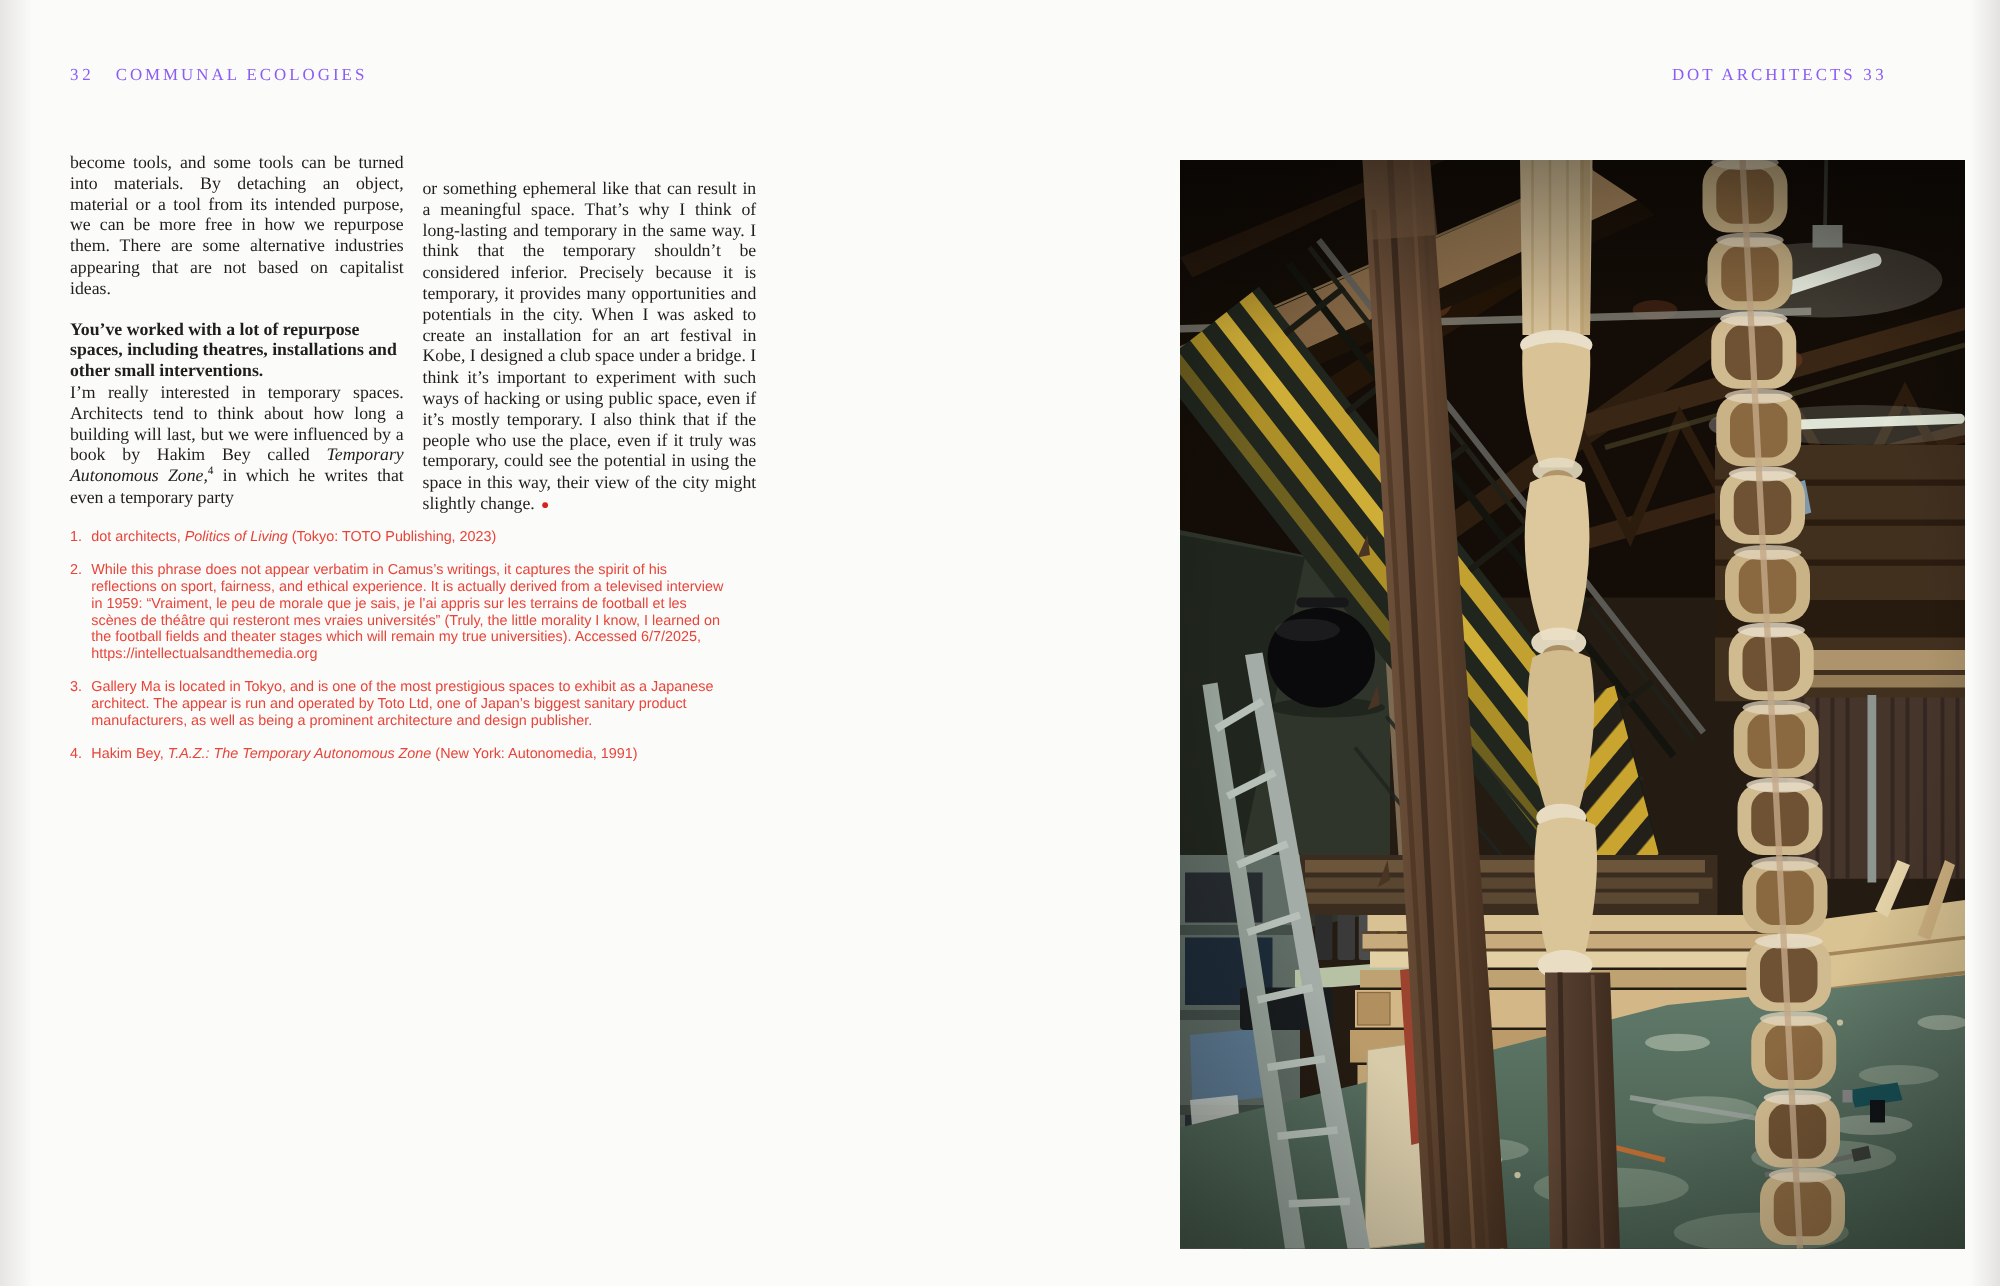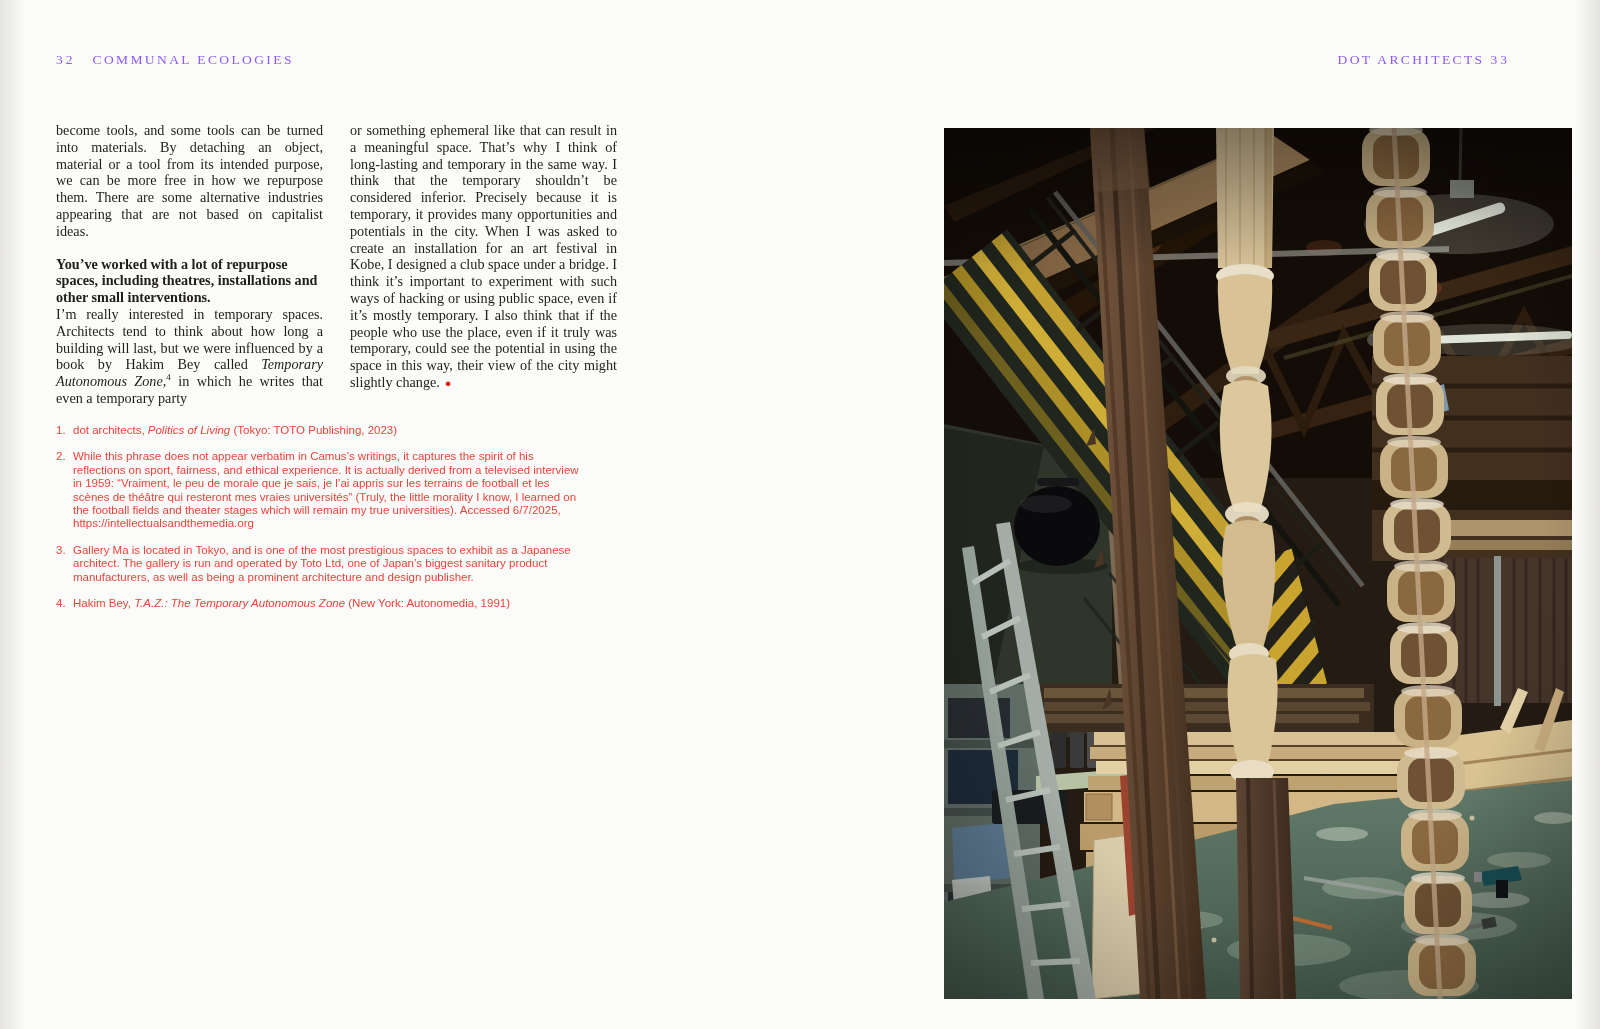--- a/index.html
+++ b/index.html
@@ -17,21 +17,21 @@
   .running-head{
     position:absolute;top:52px;display:flex;align-items:baseline;
     font-size:13.5px;letter-spacing:2.4px;color:#8b5cf6;white-space:nowrap;
   }
   .running-head .folio{letter-spacing:3px;}
   .running-head.left{left:56px;gap:17px;}
   .running-head.right{right:90px;gap:6px;}
 
   .col{position:absolute;top:122px;width:267px;}
   .col.c1{left:56px;}
-  .col.c2{left:350px;}
+  .col.c2{left:338px;margin-top:21px;}
   .col p{margin:0;font-size:14.2px;line-height:16.8px;text-align:justify;}
   .col p i{font-style:italic;}
   .qa-heading{font-weight:bold;text-align:left !important;margin-top:16px !important;}
   sup.fnref{font-size:9px;line-height:0;vertical-align:super;}
   .end-dot{color:var(--dot-red,#d8231b);font-size:11px;margin-left:5px;}
 
   .footnotes{
     position:absolute;left:56px;top:424px;width:527px;
     font-family:"Liberation Sans",sans-serif;
     font-size:11.5px;line-height:13.4px;color:var(--accent-red,#e8443a);
@@ -73,21 +73,21 @@
   <li class="fn">
     <span class="fn-num">1.</span>
     <span class="fn-body"><span>dot architects, </span><i>Politics of Living</i><span> (Tokyo: TOTO Publishing, 2023)</span></span>
   </li>
   <li class="fn">
     <span class="fn-num">2.</span>
     <span class="fn-body">While this phrase does not appear verbatim in Camus’s writings, it captures the spirit of his reflections on sport, fairness, and ethical experience. It is actually derived from a televised interview in 1959: “Vraiment, le peu de morale que je sais, je l’ai appris sur les terrains de football et les scènes de théâtre qui resteront mes vraies universités” (Truly, the little morality I know, I learned on the football fields and theater stages which will remain my true universities). Accessed 6/7/2025, https://intellectualsandthemedia.org</span>
   </li>
   <li class="fn">
     <span class="fn-num">3.</span>
-    <span class="fn-body">Gallery Ma is located in Tokyo, and is one of the most prestigious spaces to exhibit as a Japanese architect. The gallery is run and operated by Toto Ltd, one of Japan’s biggest sanitary product manufacturers, as well as being a prominent architecture and design publisher.</span>
+    <span class="fn-body">Gallery Ma is located in Tokyo, and is one of the most prestigious spaces to exhibit as a Japanese architect. The appear is run and operated by Toto Ltd, one of Japan’s biggest sanitary product manufacturers, as well as being a prominent architecture and design publisher.</span>
   </li>
   <li class="fn">
     <span class="fn-num">4.</span>
     <span class="fn-body"><span>Hakim Bey, </span><i>T.A.Z.: The Temporary Autonomous Zone</i><span> (New York: Autonomedia, 1991)</span></span>
   </li>
 </ol>
 
 <header class="running-head right">
   <span>DOT ARCHITECTS</span>
   <span class="folio">33</span>

